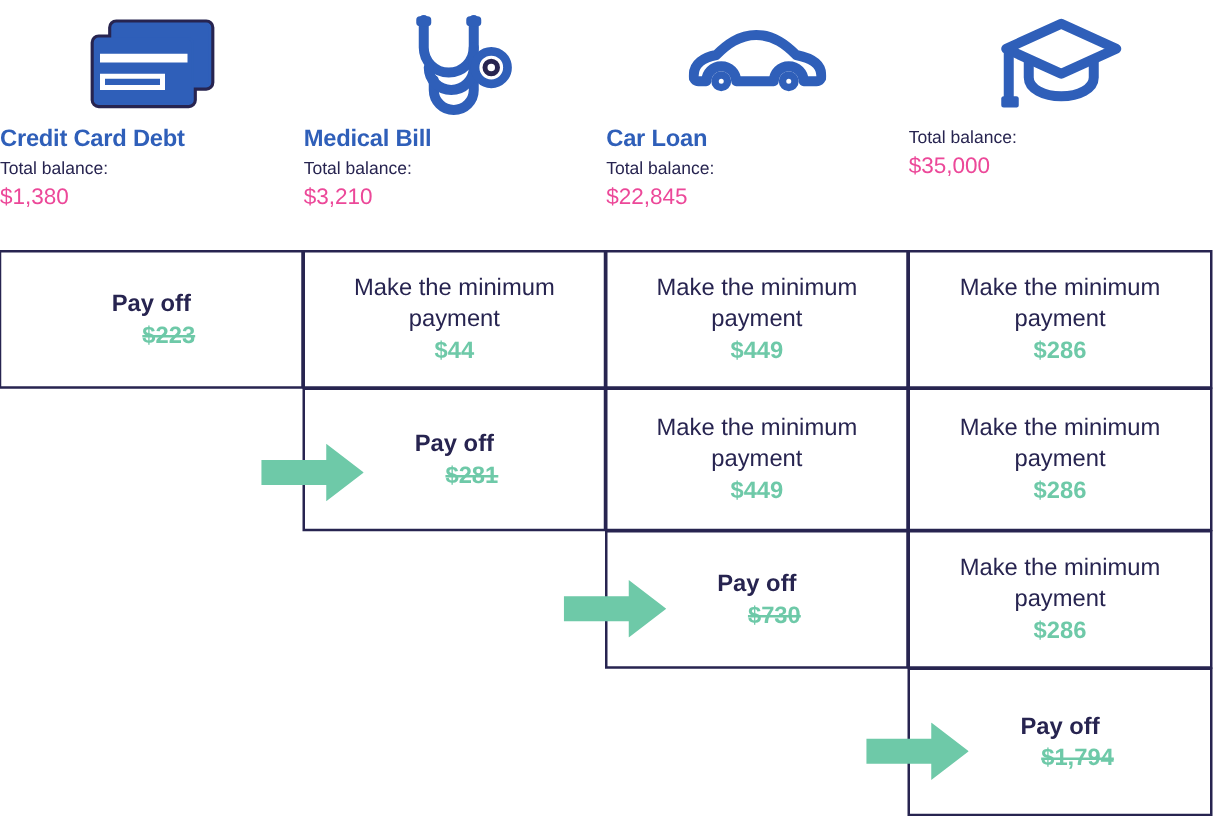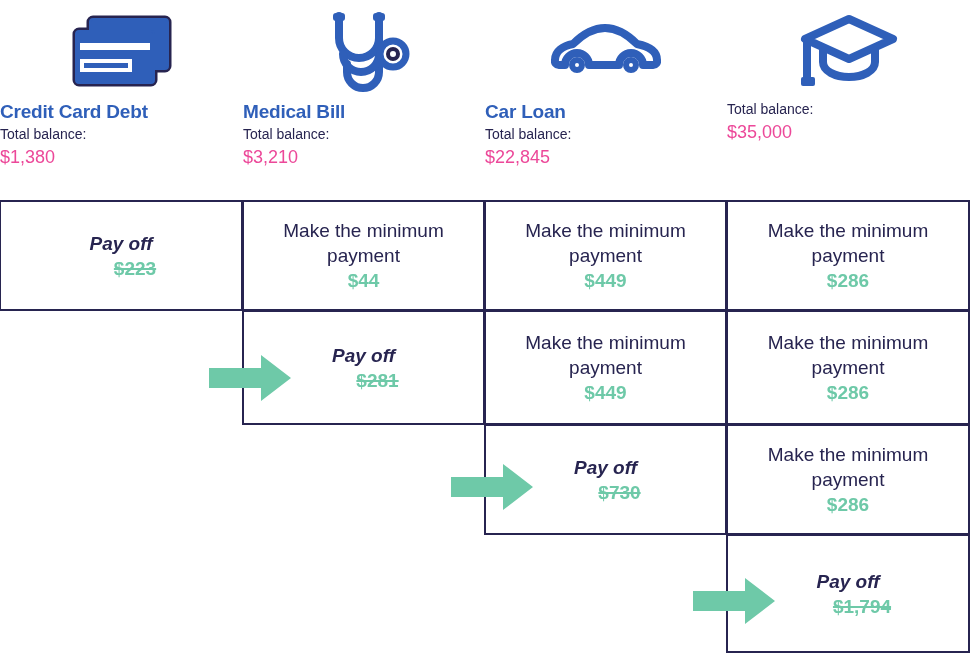--- a/index.html
+++ b/index.html
@@ -89,21 +89,20 @@
   .cell.empty {
     border: none;
   }
   .action-text {
     color: #272450;
     font-size: 19px;
     line-height: 25px;
   }
   .action-text.payoff {
     font-weight: bold;
-    font-style: italic;
   }
   .amount {
     color: #6ec9a8;
     font-size: 19px;
     font-weight: bold;
     line-height: 25px;
   }
   .amount.struck {
     text-decoration: line-through;
     text-decoration-thickness: 2px;

